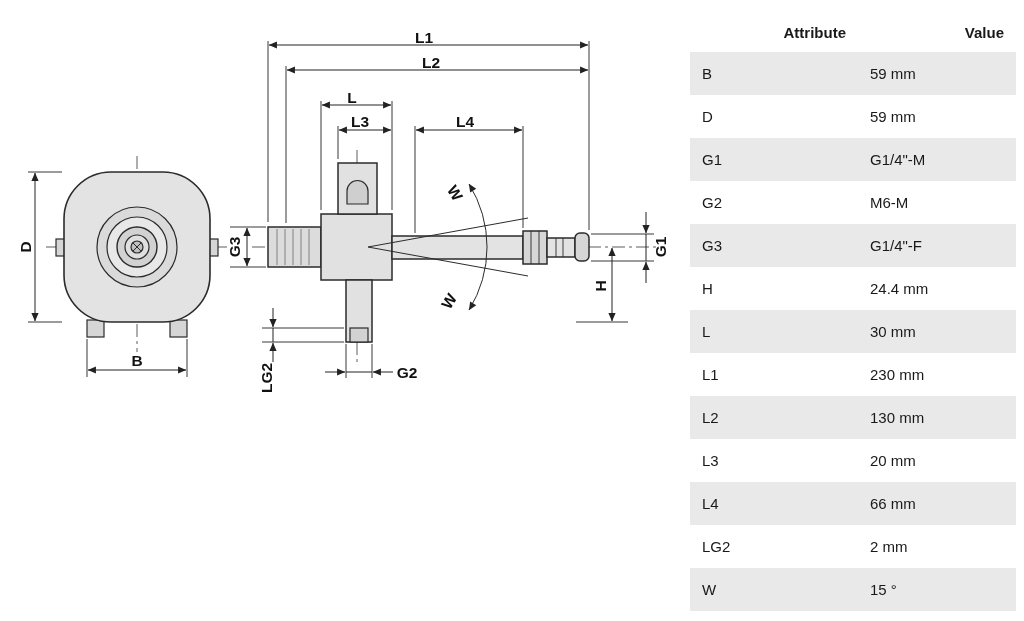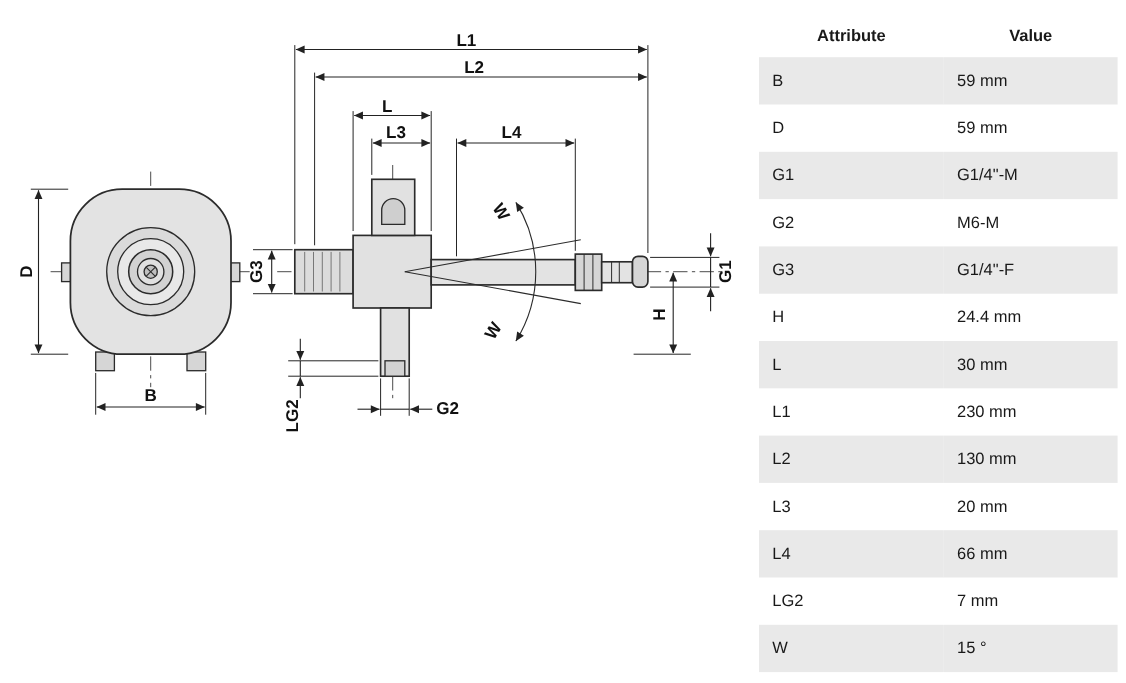--- a/index.html
+++ b/index.html
@@ -10,21 +10,21 @@
     color: #191919;
     position: relative;
     overflow: hidden;
   }
   .drawing { position: absolute; left: 0; top: 0; }
   .spec-table {
     position: absolute; left: 690px; top: 12px; width: 326px;
     border-collapse: collapse; table-layout: fixed;
   }
   .spec-table th {
-    height: 40px; padding: 0 12px; text-align: center;
+    height: 40px; padding: 0 12px; text-align: right;
     font-size: 15px; font-weight: 700; vertical-align: middle;
   }
   .spec-table td {
     height: 43px; padding: 0 12px; font-size: 15px;
     vertical-align: middle; font-weight: 400;
   }
   .spec-table tbody tr.alt { background: var(--alt-row, #e9e9e9); }
   svg text { font-family: "Liberation Sans", sans-serif; }
 </style>
 </head>
@@ -219,20 +219,20 @@
       <tr>
         <td>L3</td>
         <td>20 mm</td>
       </tr>
       <tr class="alt">
         <td>L4</td>
         <td>66 mm</td>
       </tr>
       <tr>
         <td>LG2</td>
-        <td>7 mm</td>
+        <td>2 mm</td>
       </tr>
       <tr class="alt">
         <td>W</td>
         <td>15 °</td>
       </tr>
     </tbody>
 </table>
 
 </body></html>

